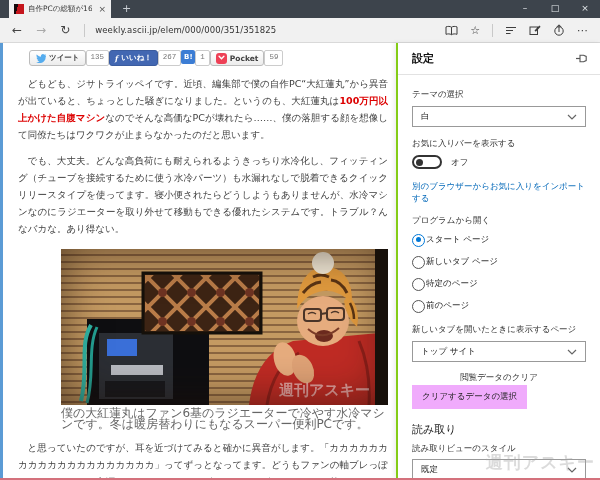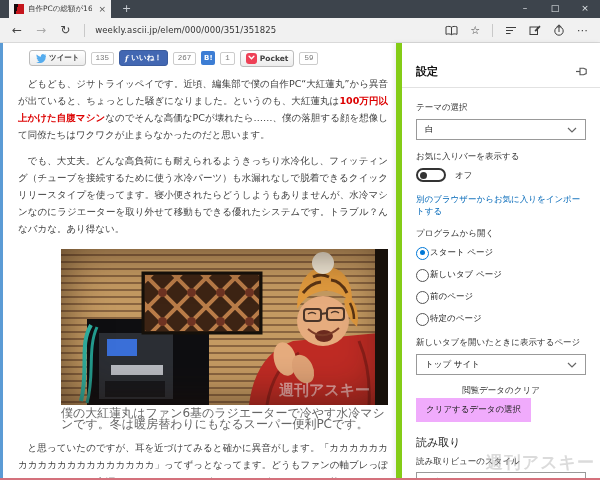--- a/index.html
+++ b/index.html
@@ -27,38 +27,38 @@
   .tool-ic { display:flex; align-items:center; color:#3d3d3d; font-size:11px; line-height:1; }
   .tool-ic svg { display:block; }
 
   
   .content { position:absolute; top:43px; left:0; width:600px; height:435px; }
   .blue-edge { position:absolute; left:0; top:0; width:3px; height:435px; background:#5b9bd5; z-index:5; }
   .bottom-edge { position:absolute; left:0; bottom:0; width:600px; height:2px; background:#d4717c; z-index:60; }
 
   
   .article { position:absolute; left:3px; top:0; width:393px; height:435px; background:#fff; padding:7px 8px 0 15px; overflow:hidden; }
-  .social { display:flex; align-items:center; gap:5px; height:16px;padding-left:11px; }
+  .social { display:flex; height:16px;padding-left:11px; }
   .sbtn { display:flex; align-items:center; gap:3px; border:1px solid #bcbcbc; background:linear-gradient(#ffffff,#ececec); border-radius:3px; padding:2px 5px; font-size:7.5px; color:#3f3f3f; font-weight:bold; white-space:nowrap; }
   .sbtn.fb { background:#4267b2; border-color:#3b5c9f; color:#fff; }
   .hatena-sq { width:14px; height:14px; background:#3c7dd4; color:#fff; font-size:7px; font-weight:bold; display:flex; align-items:center; justify-content:center; border-radius:2px; }
   .count { border:1px solid #ccc; background:#fff; border-radius:2px; font-size:7.5px; color:#777; padding:1.5px 4px; white-space:nowrap;font-family:Liberation Mono, monospace; }
   .pocket-ic { width:11px; height:11px; background:#ee4056; border-radius:3px; display:flex; align-items:center; justify-content:center; }
   .article p { font-size:9.5px; line-height:17px; color:#404040; word-break:break-all; text-align:justify; margin-top:9px; }
   .red { color:#dd0000; font-weight:bold; }
 
   .photo-wrap { width:327px; margin:12px 0 0 auto; position:relative; }
   .photo { position:relative; width:327px; height:156px; overflow:hidden; background:repeating-linear-gradient(180deg,#c49a62 0 5px,#8a6540 5px 7px); }
   .photo .vig { position:absolute; inset:0; box-shadow:inset 0 0 46px rgba(30,16,8,.65); }
   .photo .dark-strip { position:absolute; right:0; top:0; width:13px; height:100%; background:#17100a; }
   .photo svg { position:absolute; inset:0; }
   .caption { width:327px; margin:3px 0 0 auto; font-size:12px; line-height:11px; color:#666; word-break:break-all; }
 
   
-  .settings { position:absolute; top:0; right:0; width:204px; height:435px; background:#fff; border-left:6px solid #84cc16; box-shadow:-2px 0 5px rgba(0,0,0,.08); padding:13px 14px; z-index:10; }
+  .settings { position:absolute; top:0; right:0; width:204px; height:435px; background:#fff; border-left:2px solid #84cc16; box-shadow:-2px 0 5px rgba(0,0,0,.08); padding:0 14px; z-index:10; }
   .s-header { display:flex; justify-content:space-between; align-items:center; margin:0 -14px; padding:6px 12px 6px 14px; border-bottom:1px solid #e2e2e2; }
   .s-title { font-size:11px; font-weight:bold; color:#111; }
   .s-label { font-size:8.5px; color:#333; }
   .mt14 { margin-top:14px; } .mt11 { margin-top:11px; } .mt10 { margin-top:10px;text-align:center; }
   .dropdown { margin-top:5px; height:21px; border:1px solid #999; background:#fff; display:flex; align-items:center; justify-content:space-between; padding:0 8px; font-size:8.5px; color:#222; }
   .toggle-row { display:flex; align-items:flex-end; gap:9px; margin-top:5px; }
   .toggle { width:30px; height:14px; border:2px solid #333; border-radius:8px; position:relative; background:#fff; }
   .toggle .knob { position:absolute; left:2px; top:1.5px; width:7px; height:7px; border-radius:50%; background:#333; }
   .t-state { font-size:8.5px; color:#222; }
   .s-link { font-size:8.5px; color:#0067b8; margin-top:11px; line-height:12px; }
@@ -249,25 +249,25 @@
       <div class="radio-row" style="margin-top:6px">
         <span class="radio sel"></span>
         <span class="r-label">スタート ページ</span>
       </div>
       <div class="radio-row">
         <span class="radio"></span>
         <span class="r-label">新しいタブ ページ</span>
       </div>
       <div class="radio-row">
         <span class="radio"></span>
-        <span class="r-label">前のページ</span>
+        <span class="r-label">特定のページ</span>
       </div>
       <div class="radio-row">
         <span class="radio"></span>
-        <span class="r-label">特定のページ</span>
+        <span class="r-label">前のページ</span>
       </div>
 
       <div class="s-label mt11">新しいタブを開いたときに表示するページ</div>
       <div class="dropdown">
         <span>トップ サイト</span>
         <svg class="chev" width="10" height="6" viewBox="0 0 10 6">
             <path d="M1 1 L5 5 L9 1" stroke="#666" fill="none" stroke-width="1.2"></path>
           </svg>
       </div>
 

